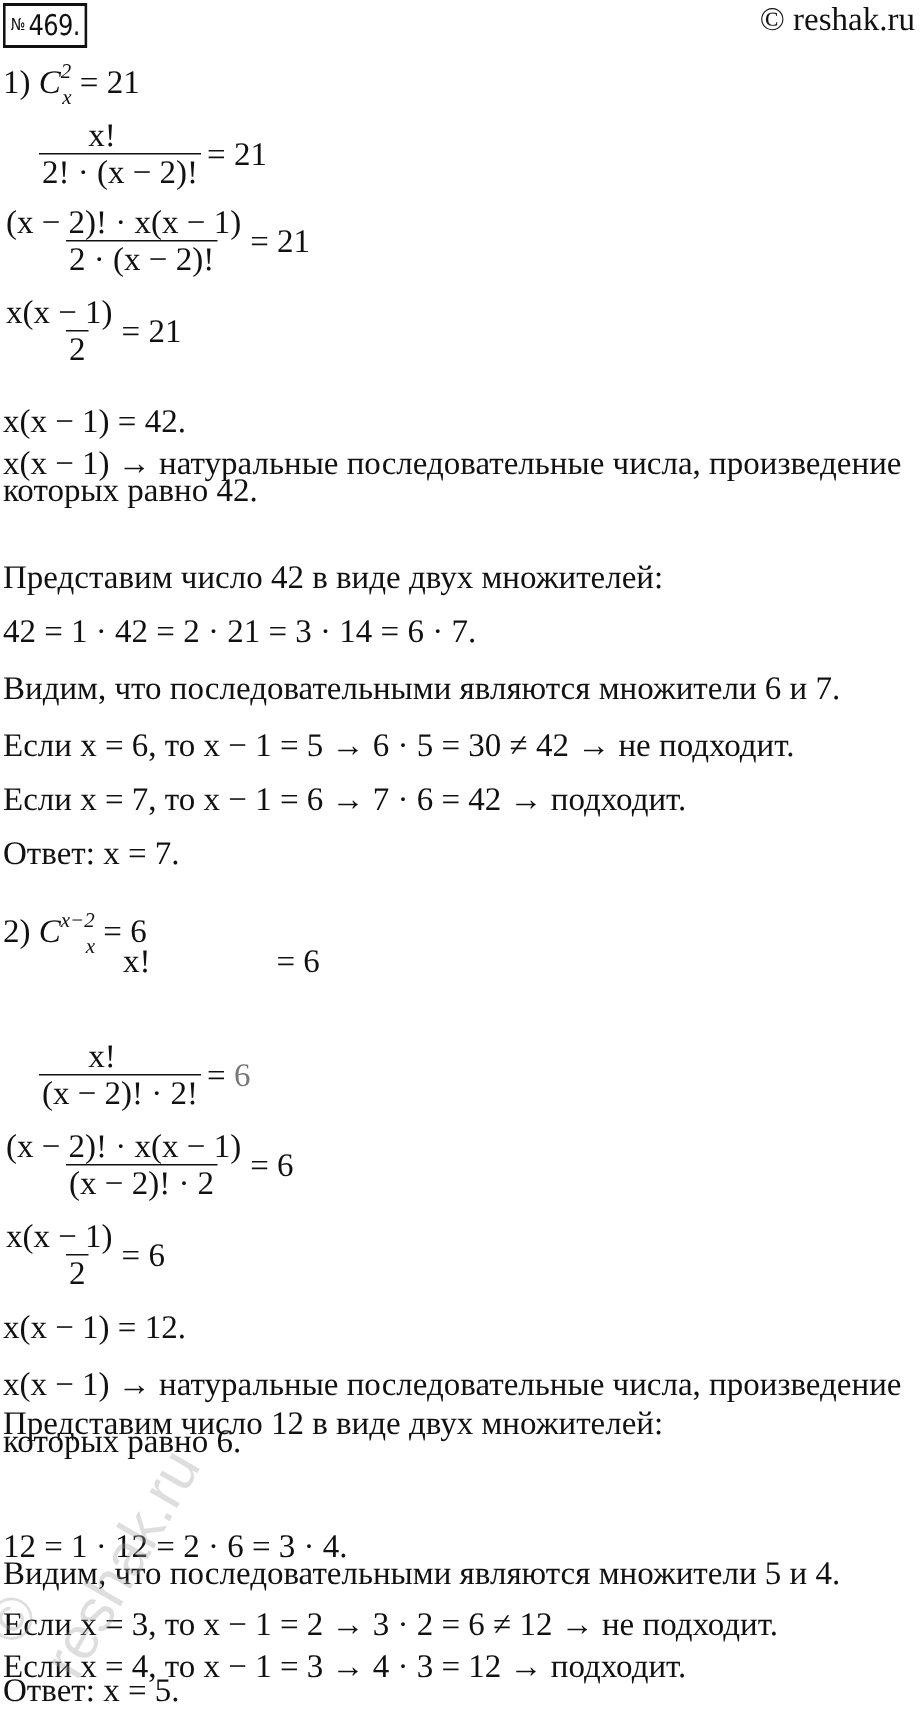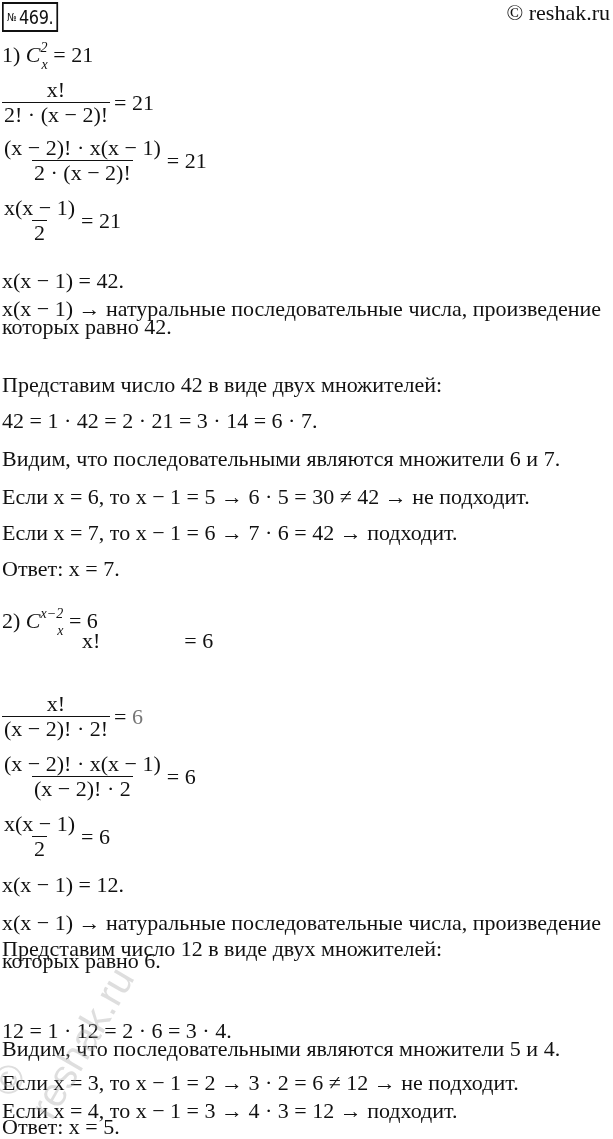--- a/index.html
+++ b/index.html
@@ -16,21 +16,21 @@
       transform: scaleX(0.85); transform-origin: left;
     }
     .badge .no { font-size: 11px; margin-right: 3px; vertical-align: 3px; }
     .copyright { position: absolute; right: 3px; top: 0px; font-size: 22px; }
     .line { position: absolute; left: 2px; white-space: nowrap; line-height: 26px; text-align: center; }
     i { font-style: italic; }
     .sup { font-size: 14px; position: relative; top: -10px; font-style: italic; }
     .sub { font-size: 14px; position: relative; top: 7px; font-style: italic; margin-left: -6px; }
     .frac { display: inline-flex; flex-direction: column; align-items: center; vertical-align: middle; }
     .frac .num { padding: 0 2px; line-height: 24px; }
-    .frac .den { padding: 0 2px; line-height: 24px; border-top: 1.5px solid #111; }
+    .frac .den { padding: 0 2px; line-height: 24px; border-top: 1.5px solid #111; margin-left: 24px; }
     .fracline { display: flex; align-items: center; }
     .fracline .rhs { margin-left: 4px; }
     .grey { color: #777; }
     .watermark {
       position: absolute; left: 10px; top: 990px; width: 130px; height: 140px;
       color: rgba(160,160,160,0.35); font-size: 40px; transform: rotate(-60deg);
       font-family: "Liberation Sans", sans-serif; pointer-events: none;
     }
   </style>
 </head>

